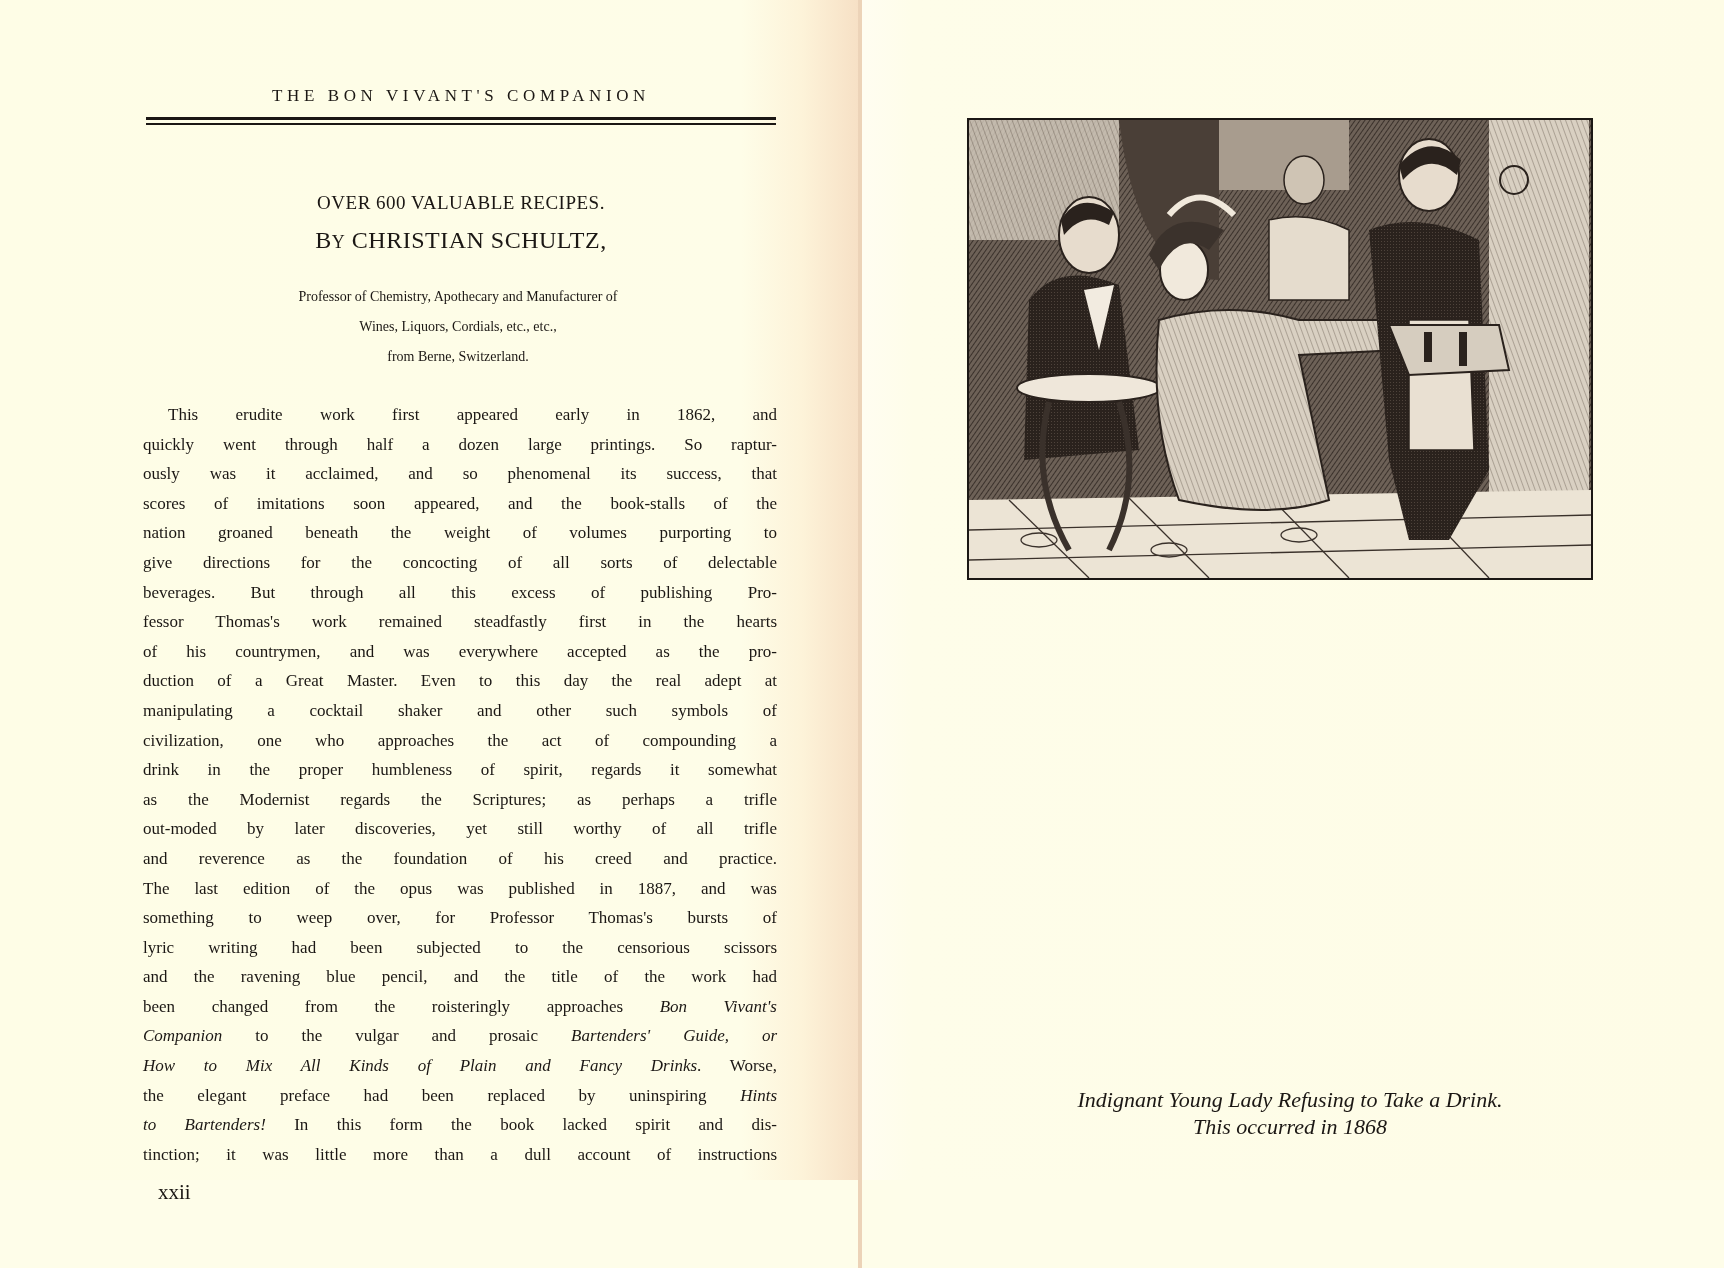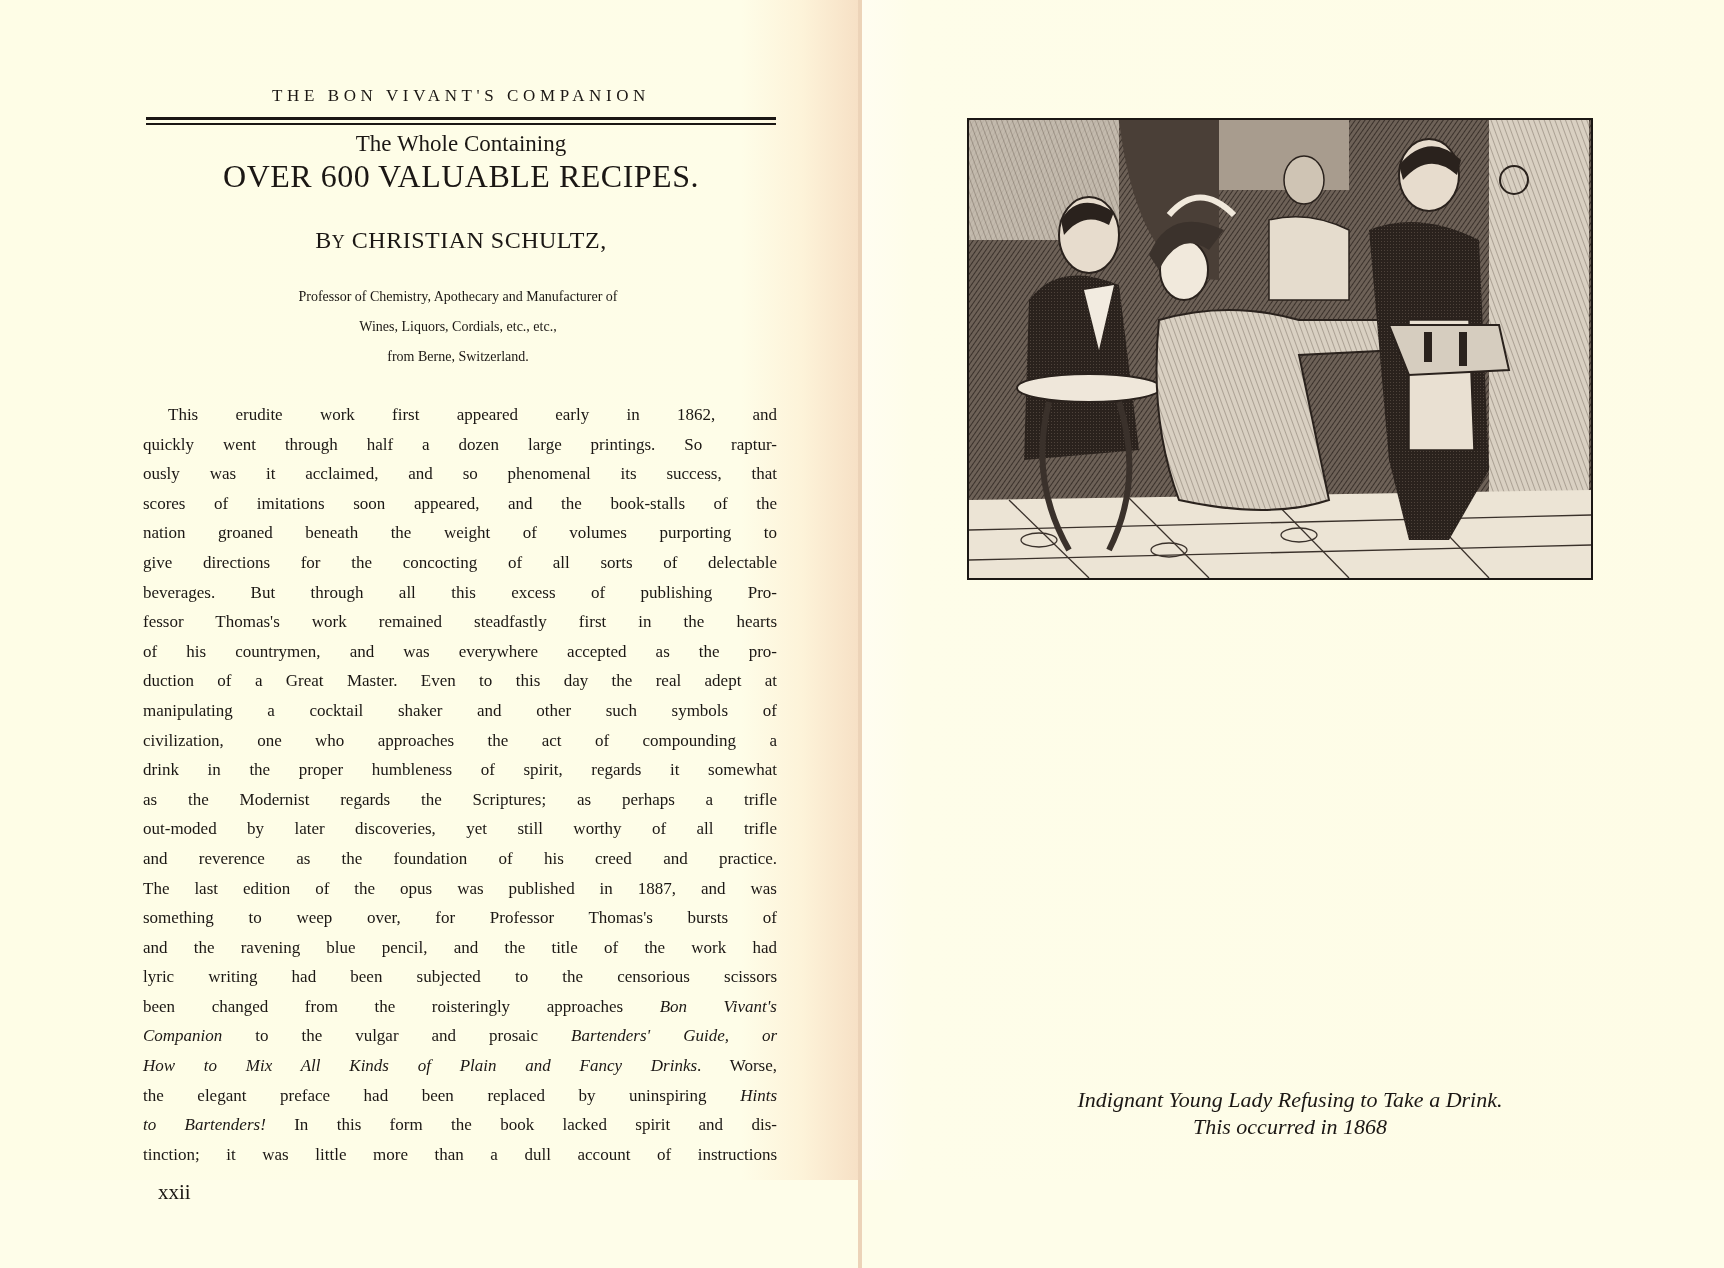--- a/index.html
+++ b/index.html
@@ -19,21 +19,21 @@
   .running-head {
     position:absolute; left:146px; width:630px; top:86px;
     text-align:center; font-size:17px; letter-spacing:4.6px;
     font-variant:small-caps; text-transform:uppercase; font-weight:400;
   }
   .rule-thick { position:absolute; left:146px; width:630px; top:117px; height:3px; background:#1b1714; }
   .rule-thin  { position:absolute; left:146px; width:630px; top:123px; height:1.5px; background:#1b1714; }
 
   .center-line { position:absolute; left:146px; width:630px; text-align:center; }
   .l1 { top:131px; font-size:23px; }
-  .l2 { top:158px; font-size:32px; letter-spacing:0.5px; }
+  .l2 { top:192px; font-size:19px; letter-spacing:0.5px; }
   .l3 { top:227px; font-size:24px; letter-spacing:0.5px; }
   .l3 .sc { font-size:18px; }
   .affil { position:absolute; left:140px; width:636px; top:282px; font-size:14px; line-height:30px; text-align:center; }
 
   .body-text {
     position:absolute; left:143px; width:634px; top:400px;
     font-size:17px; line-height:29.6px; text-align:justify; text-align-last:justify;
   }
   .body-text .line { display:block; white-space:nowrap; text-align:justify; text-align-last:justify; }
   .body-text .indent { padding-left:25px; }
@@ -52,21 +52,20 @@
   }
 </style>
 </head>
 <body>
 
 <div class="page page-left">
   <div class="running-head">THE BON VIVANT'S COMPANION</div>
   <div class="rule-thick"></div>
   <div class="rule-thin"></div>
 
-  <div class="center-line l1">The Whole Containing</div>
   <div class="center-line l2">OVER 600 VALUABLE RECIPES.</div>
   <div class="center-line l3"><span>B</span><span class="sc">Y</span><span> CHRISTIAN SCHULTZ,</span></div>
 
   <div class="affil">
     <div>Professor of Chemistry, Apothecary and Manufacturer of</div>
     <div>Wines, Liquors, Cordials, etc., etc.,</div>
     <div>from Berne, Switzerland.</div>
   </div>
 
   <div class="body-text">
@@ -81,22 +80,22 @@
     <span class="line">of his countrymen, and was everywhere accepted as the pro-</span>
     <span class="line">duction of a Great Master. Even to this day the real adept at</span>
     <span class="line">manipulating a cocktail shaker and other such symbols of</span>
     <span class="line">civilization, one who approaches the act of compounding a</span>
     <span class="line">drink in the proper humbleness of spirit, regards it somewhat</span>
     <span class="line">as the Modernist regards the Scriptures; as perhaps a trifle</span>
     <span class="line">out-moded by later discoveries, yet still worthy of all trifle</span>
     <span class="line">and reverence as the foundation of his creed and practice.</span>
     <span class="line">The last edition of the opus was published in 1887, and was</span>
     <span class="line">something to weep over, for Professor Thomas's bursts of</span>
+    <span class="line">lyric writing had been subjected to the censorious scissors</span>
     <span class="line">and the ravening blue pencil, and the title of the work had</span>
-    <span class="line">lyric writing had been subjected to the censorious scissors</span>
     <span class="line"><span>been changed from the roisteringly approaches </span><i>Bon Vivant's</i></span>
     <span class="line"><i>Companion</i><span> to the vulgar and prosaic </span><i>Bartenders' Guide, or</i></span>
     <span class="line"><i>How to Mix All Kinds of Plain and Fancy Drinks</i><span>. Worse,</span></span>
     <span class="line"><span>the elegant preface had been replaced by uninspiring </span><i>Hints</i></span>
     <span class="line"><i>to Bartenders!</i><span> In this form the book lacked spirit and dis-</span></span>
     <span class="line">tinction; it was little more than a dull account of instructions</span>
   </div>
 
   <div class="folio">xxii</div>
 </div>

